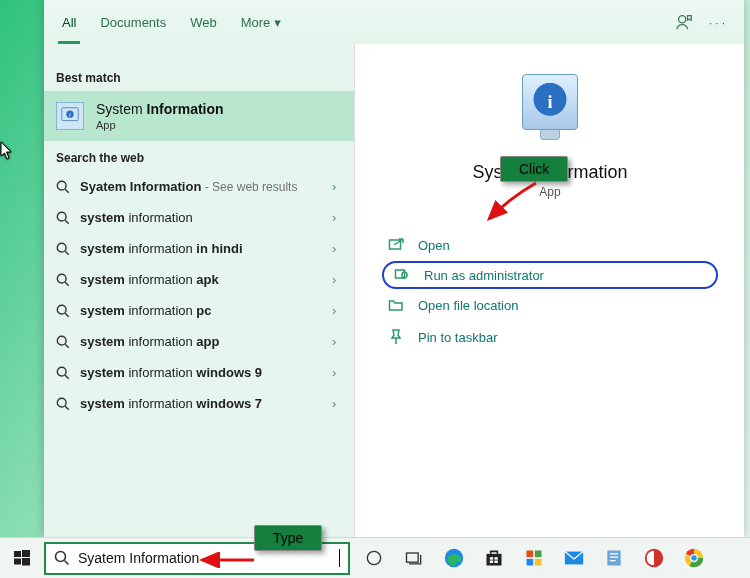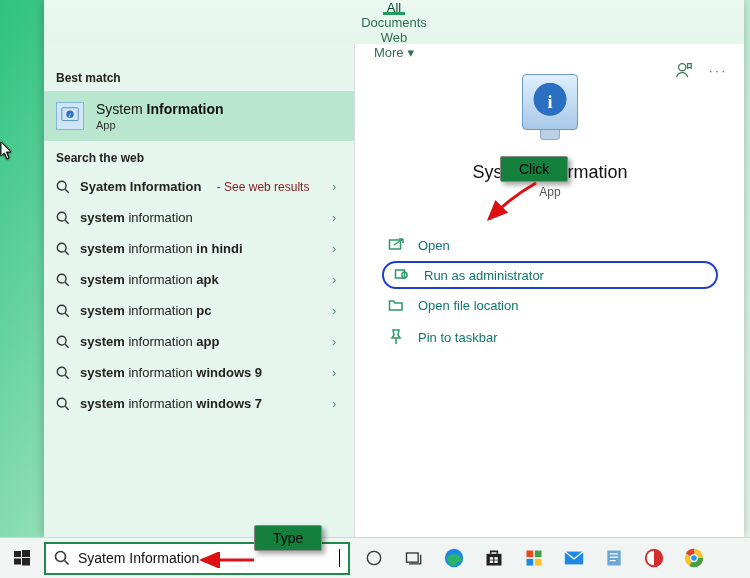--- a/index.html
+++ b/index.html
@@ -16,21 +16,21 @@
   }
   .left-col { width: 310px; background: #e6f5ed; display: flex; flex-direction: column; }
   .right-col { flex: 1; background: #fff; border-left: 1px solid #ddd; display: flex; flex-direction: column; padding-top: 14px; }
 
   
   .tabs-row {
     height: 44px; display: flex; align-items: center; padding: 0 6px;
     position: relative;
     background: linear-gradient(#eaf8f1,#e4f5ec);
   }
-  .tabs-row.full { width: 100%; flex-direction: column; }
+  .tabs-row.full { width: 100%; }
   .tab { padding: 0 12px; height: 44px; display: flex; align-items: center; color: #2f6e50; font-size: 13px; cursor: default; position: relative; }
   .tab.active { color: #0a4a2b; font-weight: 500; }
   .tab.active::after { content:""; position:absolute; left:8px; right:8px; bottom:0; height:3px; background:#219a5d; }
   .tabs-right { margin-left: auto; display: flex; align-items: center; gap: 14px; padding-right: 10px; color: #3a7a58; }
   .icon-btn { width: 20px; height: 20px; display:flex; align-items:center; justify-content:center; }
 
   .section-header { font-weight: 600; padding: 10px 12px 6px; color: #222; font-size: 12px; }
 
   .best-match {
     display:flex; align-items:center; gap:12px; padding:10px 12px;
@@ -40,21 +40,21 @@
   .bm-title { font-size: 14px; color:#111; }
   .bm-sub { font-size: 11px; color:#333; margin-top:2px; }
 
   .result-row {
     display:flex; align-items:center; padding: 8px 10px 8px 12px; gap:10px;
     color:#222; cursor:default;
   }
   .search-glyph { width:14px; height:14px; flex:none; }
   .result-text { flex:1; font-size:13px; }
   .chev { width:12px; color:#5a8c72; }
-  .muted { color:#7f1d1d; font-size:12px;margin-left:12px; }
+  .muted { color:#737373; font-size:12px; }
 
   
   .detail-icon-wrap { display:flex; justify-content:center; padding:20px 0 10px; }
   .detail-icon { width:56px; height:56px; background:linear-gradient(#dff0ff,#a9c8e8); border:1px solid #6e99c2; border-radius:4px; position:relative; }
   .detail-icon::after { content:"i"; position:absolute; inset:0; display:flex; align-items:center; justify-content:center; color:#fff; font-weight:bold; font-family:Georgia,serif; font-size:18px; background:radial-gradient(circle at 50% 45%, #2a6fc2 40%, transparent 42%); }
   .detail-stand { width:20px; height:10px; background:#bcd1e6; margin:0 auto; border-radius: 0 0 4px 4px; border:1px solid #8aaac7; border-top:none;}
   .detail-title { text-align:center; font-size:18px; margin-top:12px; color:#111; }
   .detail-sub { text-align:center; font-size:12px; color:#555; margin-top:2px; }
 
   .actions { margin-top:30px; padding: 0 18px; }

